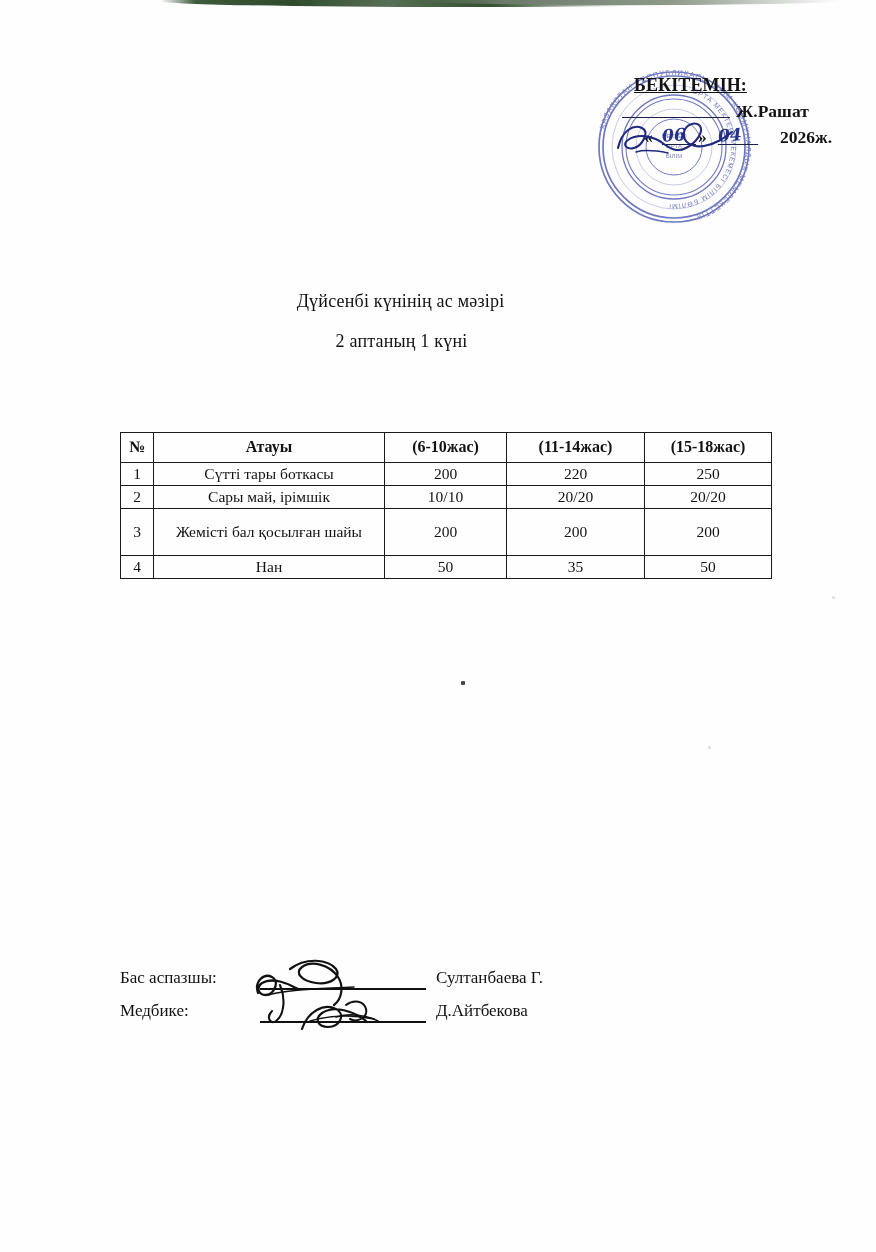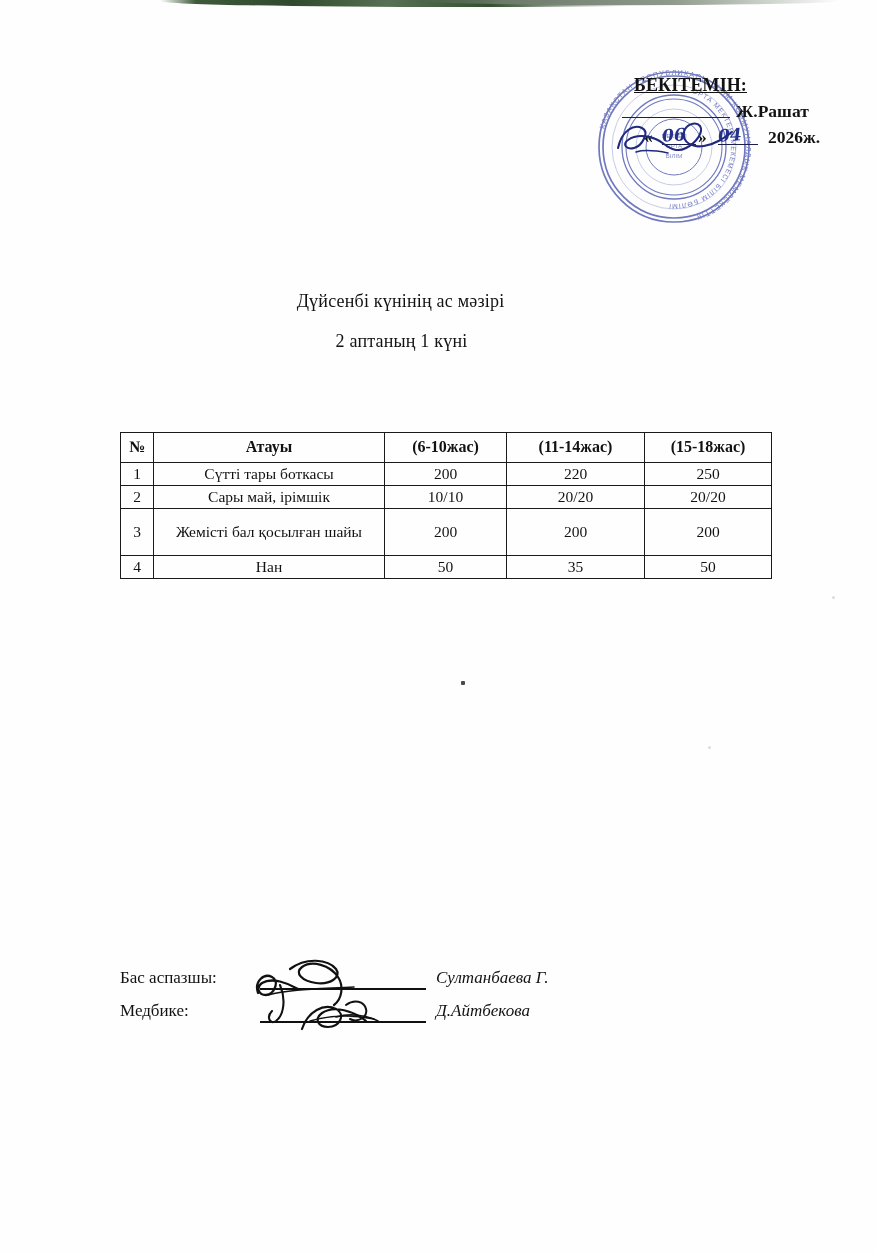--- a/index.html
+++ b/index.html
@@ -101,21 +101,21 @@
   .date-row .q1 { position:absolute; left: 38px; top: 2px; }
   .date-row .d1 {
     position: absolute; left: 56px; top: 0px; width: 34px;
     border-bottom: 1.6px solid #1b1f4a; height: 20px;
   }
   .date-row .q2 { position:absolute; left: 92px; top: 2px; }
   .date-row .d2 {
     position: absolute; left: 112px; top: 0px; width: 40px;
     border-bottom: 1.6px solid #1b1f4a; height: 20px;
   }
-  .date-row .yr { position:absolute; left: 162px; top: 2px; text-align: right; }
+  .date-row .yr { position:absolute; left: 174px; top: 2px; text-align: right; }
 
   
   .hand {
     font-family: "DejaVu Serif", "Liberation Serif", serif;
     font-style: italic;
     font-weight: bold;
     color: #26318a;
     font-size: 17px;
     transform: rotate(-4deg);
     display: inline-block;
@@ -221,21 +221,20 @@
     height: 1.8px;
     background: #101010;
   }
   .sig-line.chef .blank  { left: 140px; width: 166px; }
   .sig-line.nurse .blank { left: 140px; width: 166px; }
   .sig-line .person {
     position: absolute;
     top: 0;
     left: 316px;
     white-space: nowrap;
-    font-style: italic;
   }
   .sig-line.nurse .person { left: 316px; }
 
   .staff-signature {
     position: absolute;
     left: 250px;
     top: 955px;
     width: 210px;
     height: 86px;
     z-index: 3;

